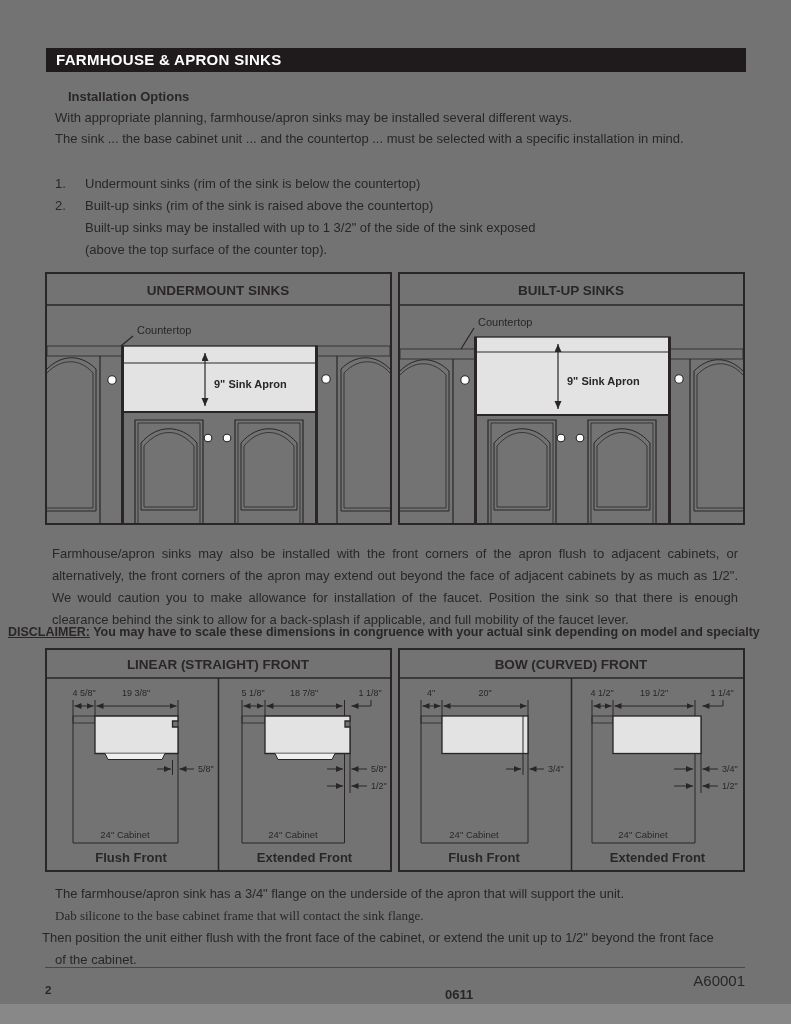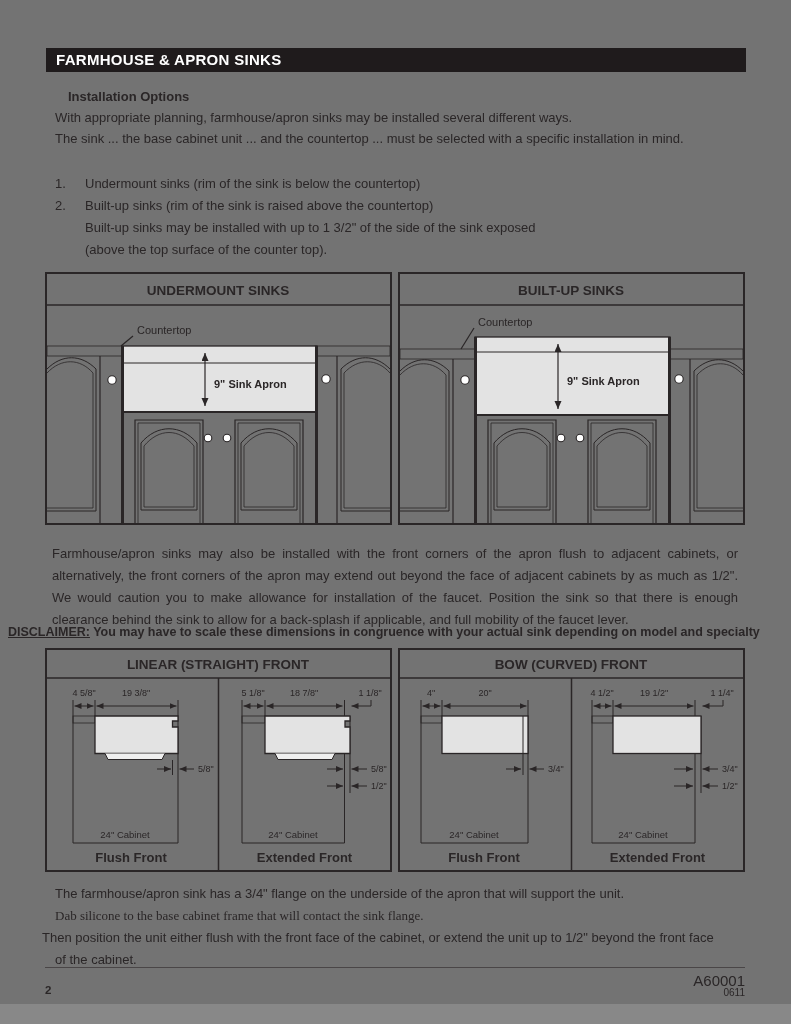--- a/index.html
+++ b/index.html
@@ -17,21 +17,21 @@
   .h2{font-size:13px; font-weight:bold;}
   .body13{font-size:13px; line-height:16px; white-space:nowrap;}
   .midpara{
     left:52px; top:543px; width:686px; font-size:13px; line-height:22px;
     text-align:justify;
   }
   .disclaimer{left:8px; top:625px; font-size:12.5px; font-weight:bold; white-space:nowrap;}
   .disclaimer .dlabel{text-decoration:underline;}
   .rule{left:45px; top:967px; width:700px; height:1px; background:#4a4647;}
   .docnum{left:445px; top:972px; width:300px; text-align:right; font-size:15px;}
-  .revnum{left:445px; top:987px; width:300px; text-align:right; font-size:10px;}
+  .revnum{left:445px; top:987px; width:300px; text-align:left; font-size:13px;font-weight:bold;}
   .pagenum{left:45px; top:984px; font-size:11.5px; font-weight:bold;}
 
   svg text{font-family:"Liberation Sans", sans-serif; fill:#2a2627;}
   .s   {stroke:#2a2627; fill:none; stroke-width:1;}
   .s08 {stroke-width:.8;}
   .s12 {stroke-width:1.2;}
   .s15 {stroke-width:1.5;}
   .s2  {stroke-width:2;}
   .s3  {stroke-width:3;}
   .dash{stroke-dasharray:2.6 2.4;}

